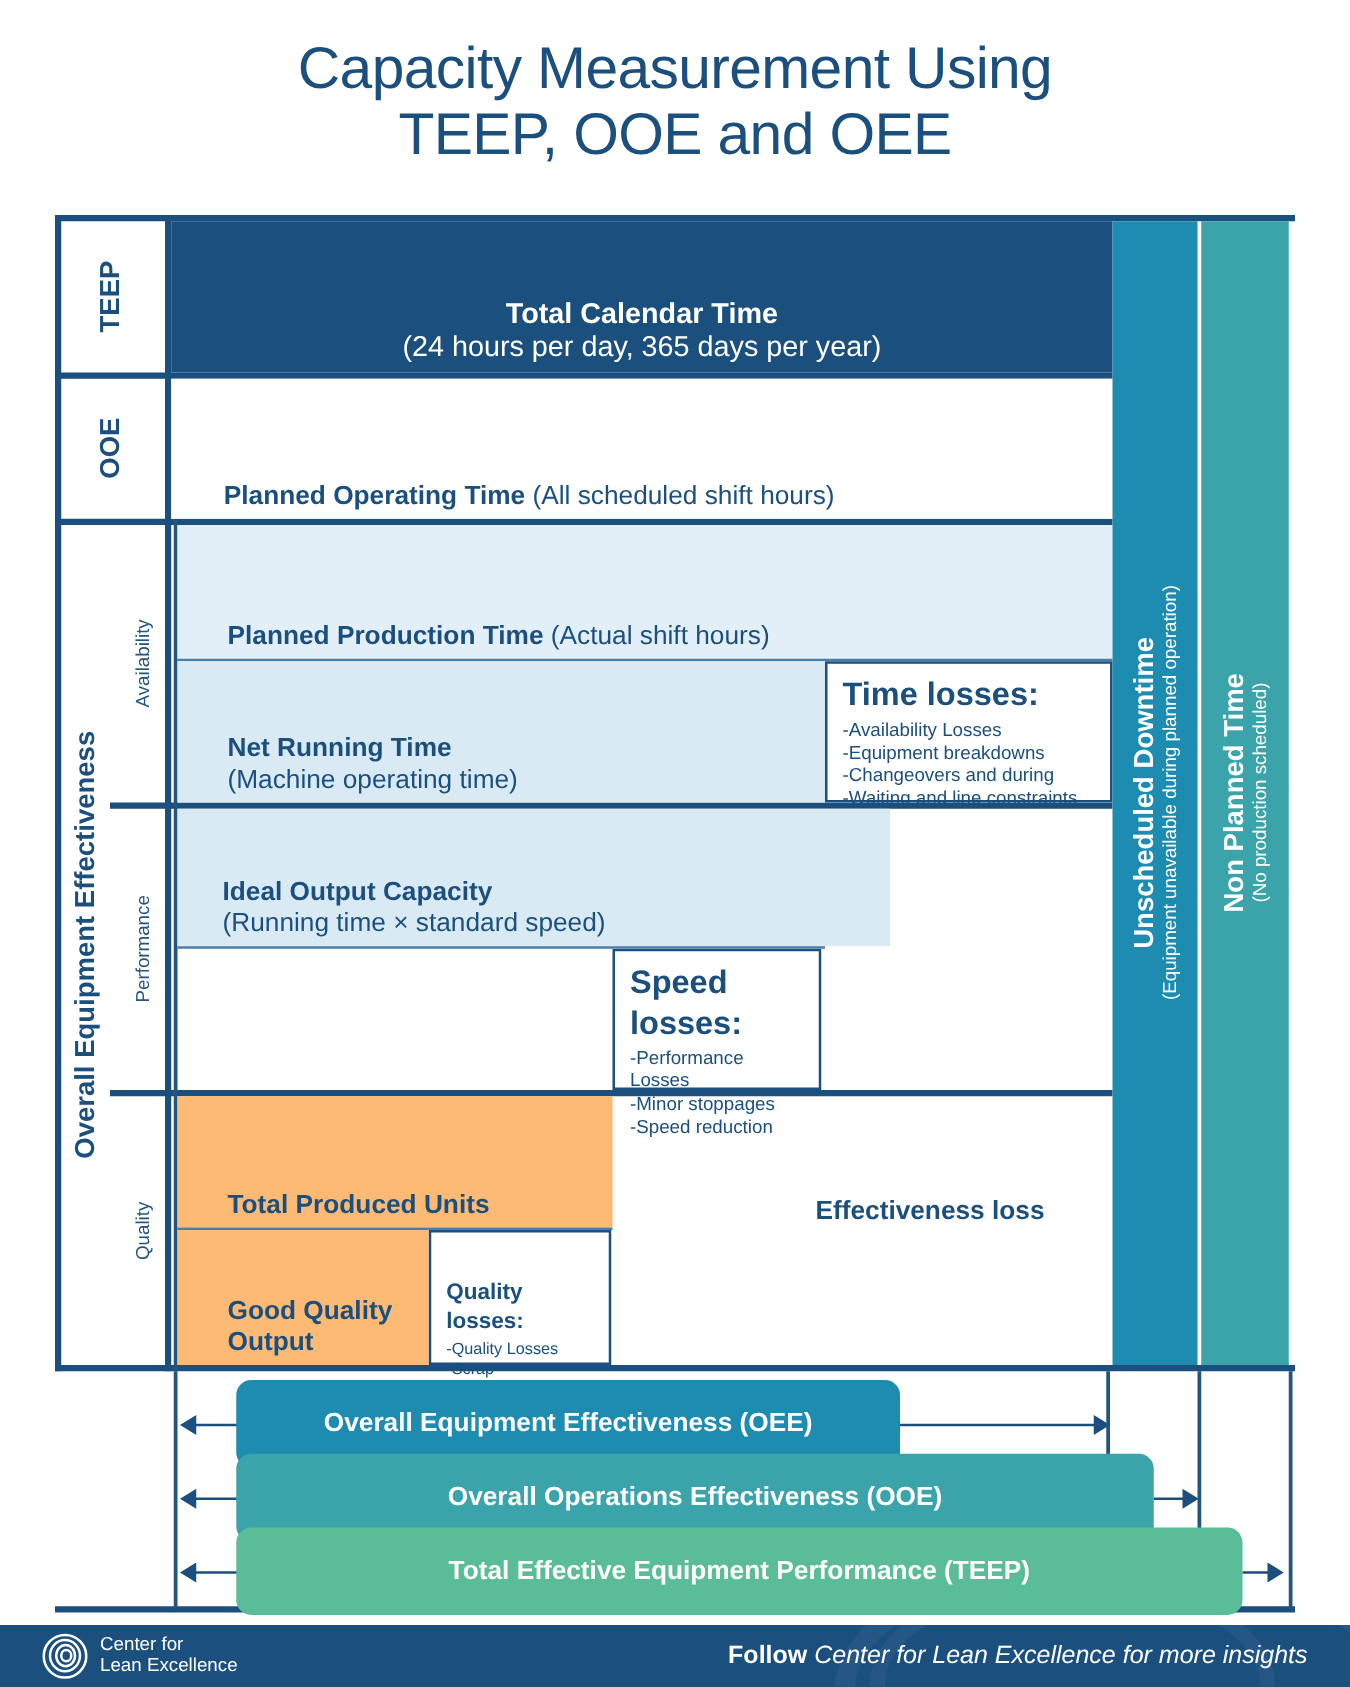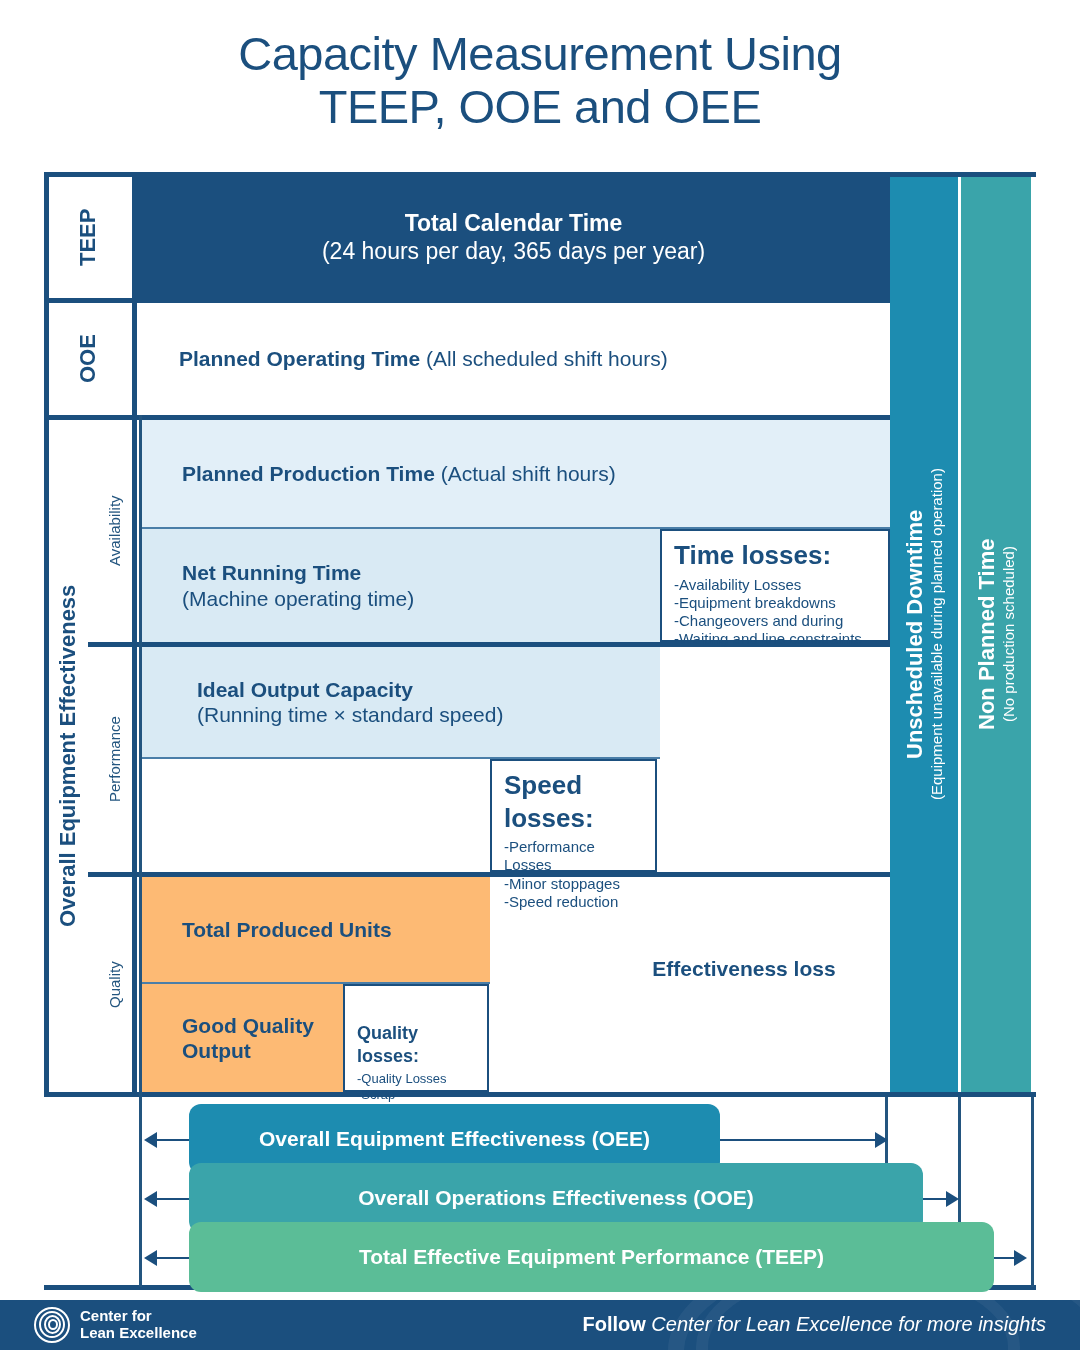--- a/index.html
+++ b/index.html
@@ -37,21 +37,21 @@
     writing-mode:vertical-rl;transform:rotate(180deg);
     font-weight:bold;color:#1b4f7e;
     text-align:center;
   }
   .spine.light{font-weight:normal;font-size:15px;color:#23557f;}
 
   
   .box{
     position:absolute;
     box-sizing:border-box;
-    display:flex;flex-direction:column;justify-content:center;
+    display:flex;flex-direction:column;justify-content:flex-end;
     padding:6px 14px;
   }
   .box .t1{font-size:21px;font-weight:bold;line-height:1.2;}
   .box .t1 .reg{font-weight:normal;}
   .box .t2{font-size:21px;font-weight:normal;line-height:1.2;}
 
   .band-dark{background:#1b4f7e;color:#ffffff;align-items:center;text-align:center;}
   .band-dark .t1{font-size:23px;}
   .band-dark .t2{font-size:23px;}
 
@@ -108,21 +108,21 @@
     border:16px solid rgba(255,255,255,0.05);
   }
   #footer .swoosh2{
     position:absolute;right:60px;top:-40px;width:300px;height:150px;
     border-radius:50%;
     border:12px solid rgba(255,255,255,0.05);
   }
   #logo{position:absolute;left:34px;top:7px;display:flex;align-items:center;gap:10px;}
   #logo .mark{width:36px;height:36px;position:relative;}
   #logo .mark span{position:absolute;border-radius:50%;border:2.2px solid #ffffff;}
-  #logo .txt{color:#ffffff;font-size:15px;font-weight:bold;line-height:1.12;}
+  #logo .txt{color:#ffffff;font-size:15px;font-weight:normal;line-height:1.12;}
   #follow{
     position:absolute;right:34px;top:13px;color:#ffffff;font-size:20px;
   }
   #follow b{font-weight:bold;}
   #follow .reg{font-weight:normal;font-style:italic;}
 </style>
 </head>
 <body>
 
 <div id="title">
@@ -192,21 +192,21 @@
     <div class="t2">(Machine operating time)</div>
   </div>
   <div class="lossbox" style="left:616px;top:357px;width:230px;height:113px;">
     <div class="lt">Time losses:</div>
     <div class="ll">-Availability Losses</div>
     <div class="ll">-Equipment breakdowns</div>
     <div class="ll">-Changeovers and during</div>
     <div class="ll">-Waiting and line constraints</div>
   </div>
 
-  <div class="box fill-b" style="left:98px;top:475px;width:518px;height:110px;padding-left:55px;">
+  <div class="box fill-b" style="left:98px;top:475px;width:570px;height:110px;padding-left:36px;">
     <div class="t1">Ideal Output Capacity</div>
     <div class="t2">(Running time × standard speed)</div>
   </div>
   <div class="hrule" style="left:98px;top:585px;width:518px;height:2px;background:#4a7ea8;"></div>
 
   <div class="lossbox" style="left:446px;top:587px;width:167px;height:113px;">
     <div class="lt">Speed losses:</div>
     <div class="ll">-Performance Losses</div>
     <div class="ll">-Minor stoppages</div>
     <div class="ll">-Speed reduction</div>

